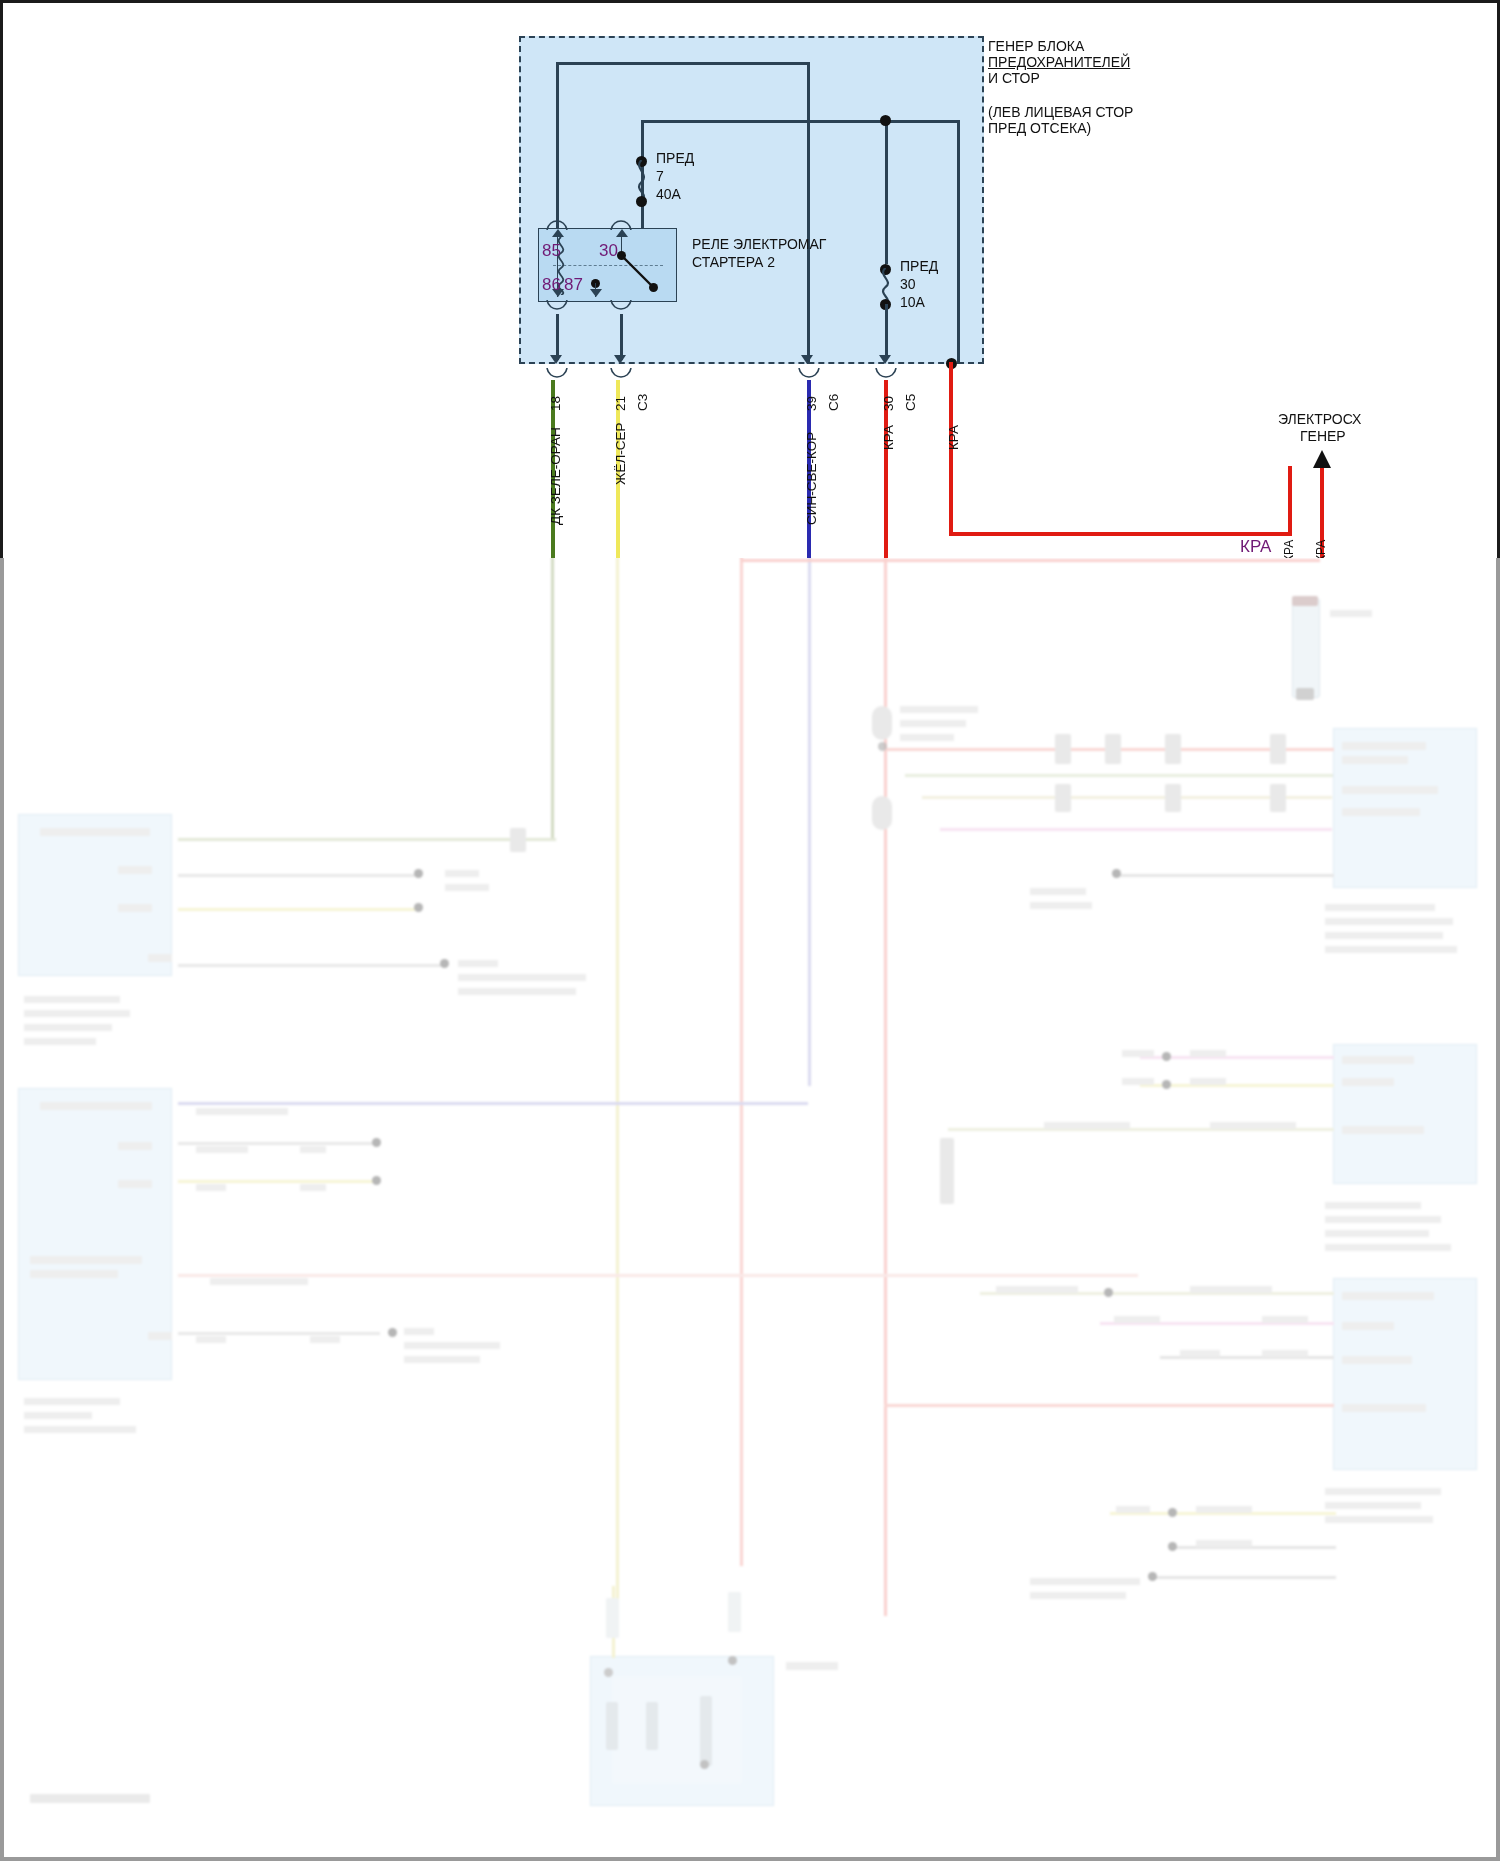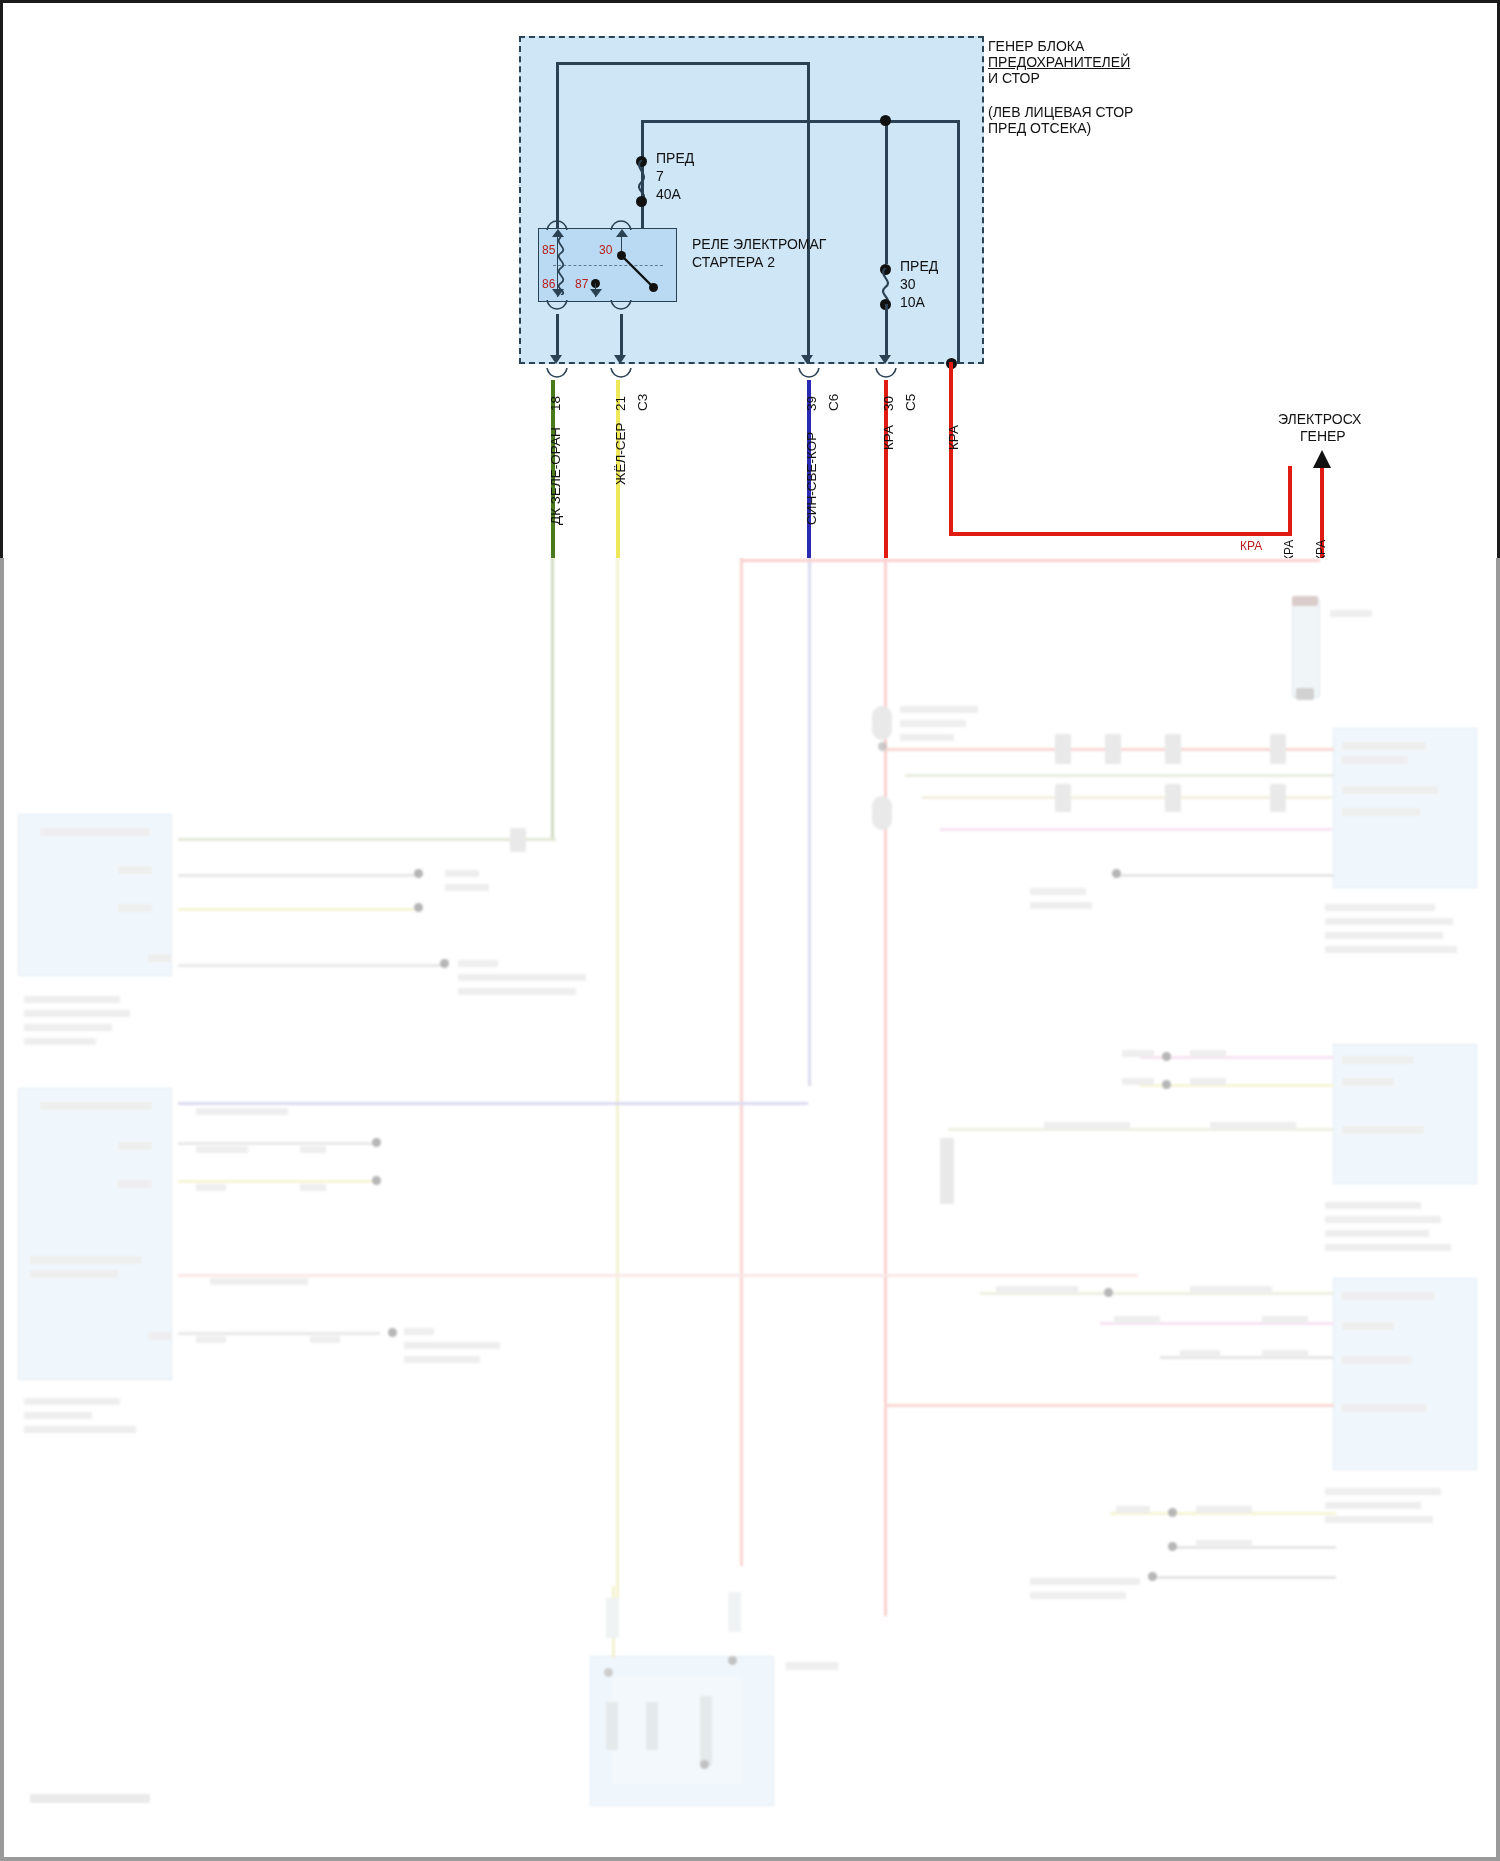--- a/index.html
+++ b/index.html
@@ -20,21 +20,21 @@
          border-left:4px solid #9a9a9a;border-right:4px solid #9a9a9a;border-bottom:4px solid #9a9a9a;
          box-sizing:border-box;}
 
   
   .wire{position:absolute;}
   .vw{width:0;border-left-width:3px;border-left-style:solid;}
   .hw{height:0;border-top-width:3px;border-top-style:solid;}
   .thin{border-color:#2b4254;}
   .dot{position:absolute;width:11px;height:11px;border-radius:50%;background:#111;}
   .dotsm{position:absolute;width:9px;height:9px;border-radius:50%;background:#111;}
-  .lbl{position:absolute;font-size:12px;color:#b91c1c;line-height:15px;white-space:pre;}
+  .lbl{position:absolute;font-size:17px;color:#701a75;line-height:15px;white-space:pre;}
   .lblb{position:absolute;font-size:14px;color:#111;line-height:16px;white-space:pre;}
   .vlbl{position:absolute;font-size:13.5px;color:#111;white-space:nowrap;
         transform-origin:0 0;transform:rotate(-90deg);}
 
   
   #fuseblock{position:absolute;left:519px;top:36px;width:465px;height:328px;
      background:#cfe6f7;border:2.5px dashed #2b4254;box-sizing:border-box;}
 
   
   #relay{position:absolute;left:538px;top:228px;width:139px;height:74px;
@@ -301,21 +301,21 @@
       </svg>
       <div class="dotsm" style="left:110px;top:54px;"></div>
 
       <div class="dotsm" style="left:52px;top:50px;"></div>
       <div class="wire vw" style="left:56px;top:54px;height:14px;border-left-width:1.8px;border-color:#2b4254;"></div>
       <div class="arrdn" style="left:51px;top:60px;border-top:8px solid #2b4254;"></div>
 
       <span class="lbl" style="left:3px;top:14px;">85</span>
       <span class="lbl" style="left:3px;top:48px;">86</span>
       <span class="lbl" style="left:60px;top:14px;">30</span>
-      <span class="lbl" style="left:36px;top:48px;">87</span>
+      <span class="lbl" style="left:25px;top:48px;">87</span>
     </div>
     <div class="lblb" style="left:692px;top:236px;">РЕЛЕ ЭЛЕКТРОМАГ</div>
     <div class="lblb" style="left:692px;top:254px;">СТАРТЕРА 2</div>
 
     <svg style="position:absolute;left:546px;top:214px;" width="22" height="16">
       <path d="M1 16 C 3 4, 19 4, 21 16" fill="none" stroke="#2b4254" stroke-width="1.6"></path>
     </svg>
     <svg style="position:absolute;left:610px;top:214px;" width="22" height="16">
       <path d="M1 16 C 3 4, 19 4, 21 16" fill="none" stroke="#2b4254" stroke-width="1.6"></path>
     </svg>

